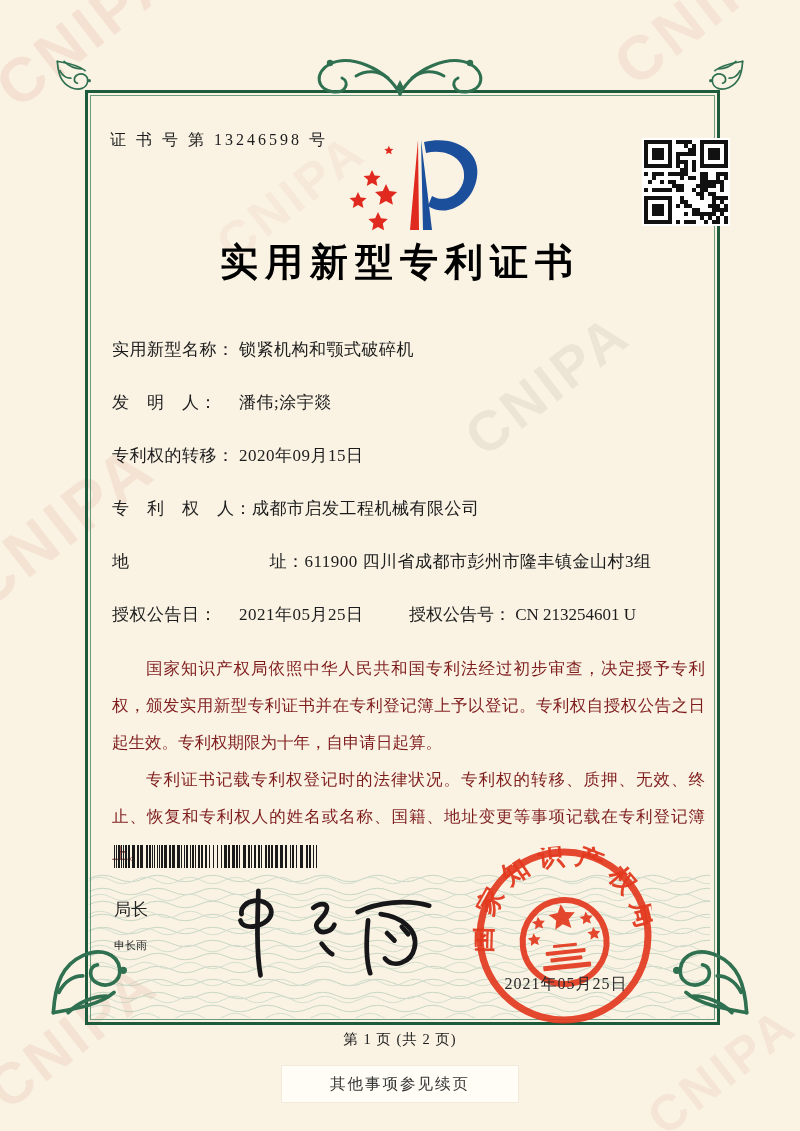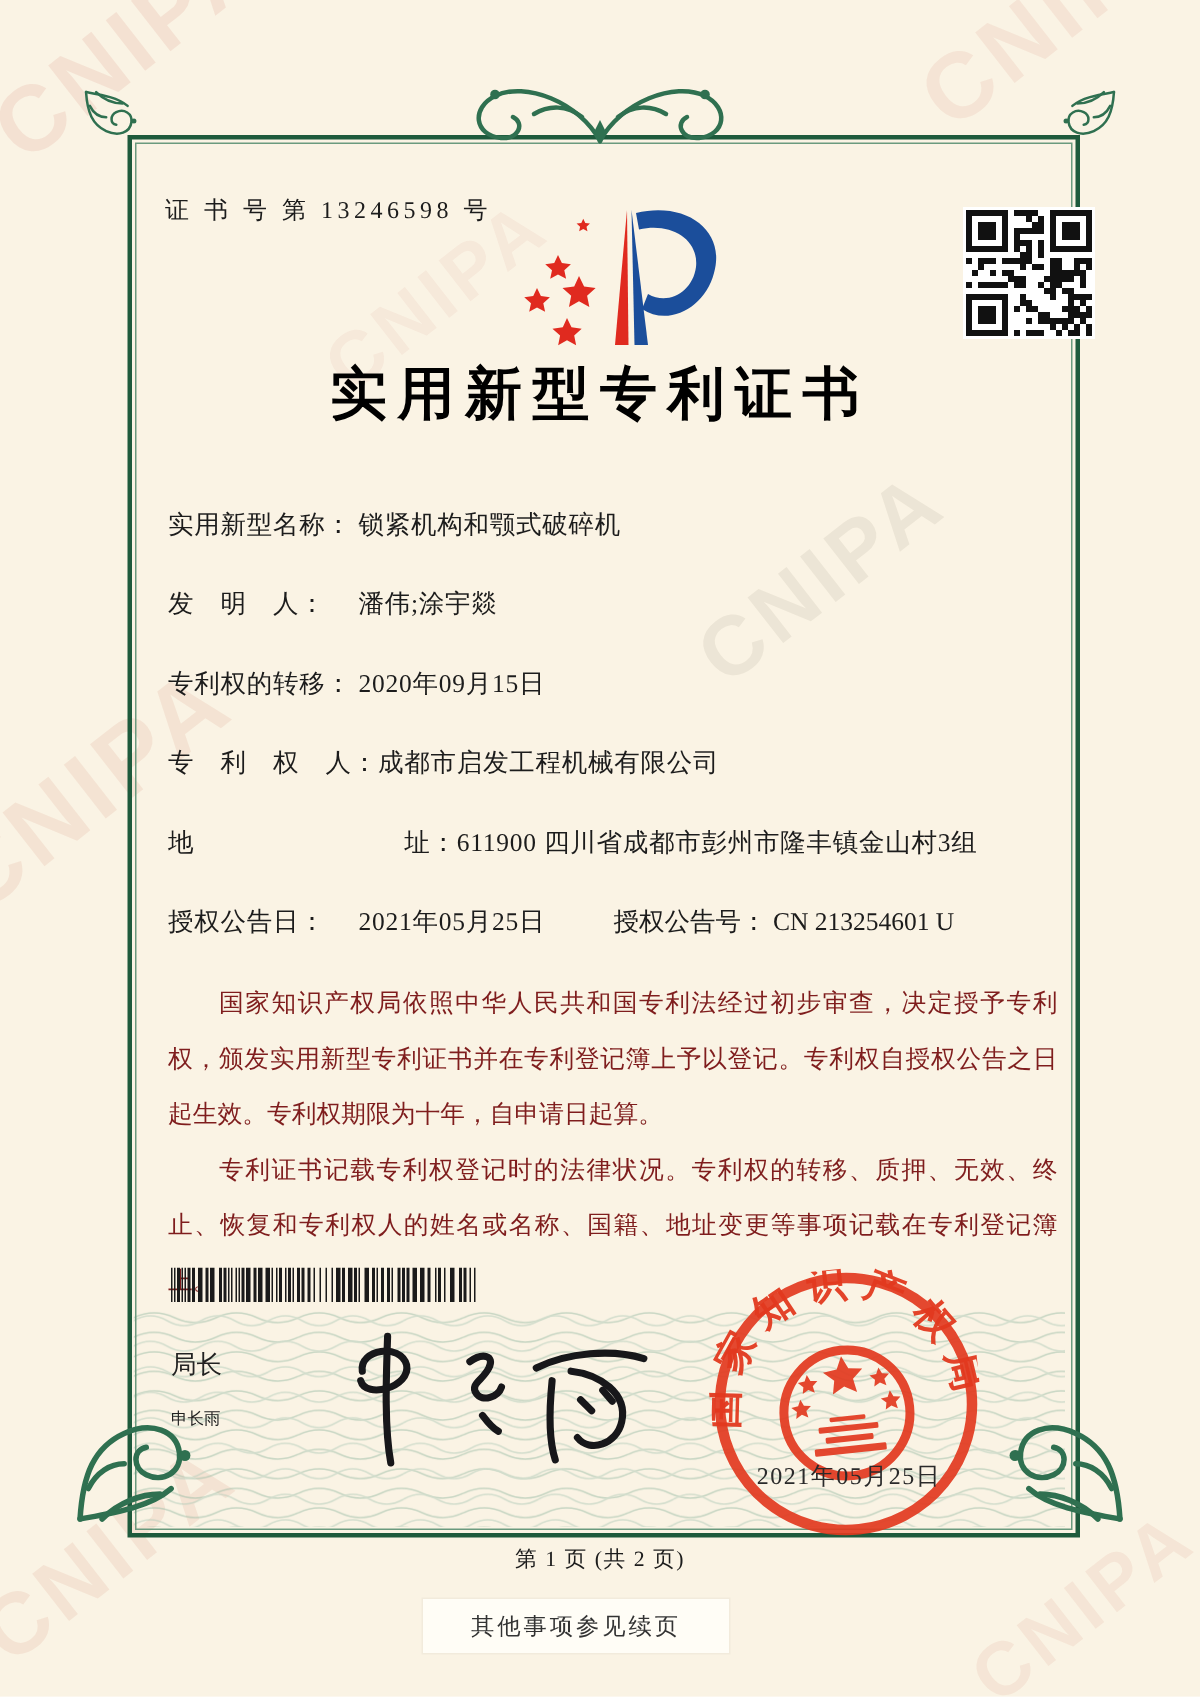--- a/index.html
+++ b/index.html
@@ -61,21 +61,21 @@
   .sig-name{position:absolute; left:114px; top:938px; z-index:3;
     font-family:Liberation Serif, serif; font-size:11px; color:#222;}
   .signature{position:absolute; left:212px; top:878px; z-index:4;}
   .seal{position:absolute; left:474px; top:846px; z-index:4; transform:rotate(-6deg);}
   .seal-date{
     position:absolute; left:468px; top:974px; width:196px; text-align:center;
     font-size:16px; letter-spacing:1px; color:#2a2a2a; z-index:5;
   }
   .page-num{position:absolute; left:0; right:0; top:1030px; text-align:center; font-size:14.5px; z-index:3; letter-spacing:1px;}
   .note-pill{
-    position:absolute; left:282px; top:1066px; width:204px; height:36px; z-index:3;
+    position:absolute; left:282px; top:1066px; width:236px; height:36px; z-index:3;
     background:#fffdf6; display:flex; align-items:center; justify-content:center;
     box-shadow:0 0 0 1px rgba(0,0,0,0.03);
   }
   .note-text{font-size:15.5px; letter-spacing:2px; color:#333;}
 </style>
 </head>
 <body>
 
 <div class="page">
 

